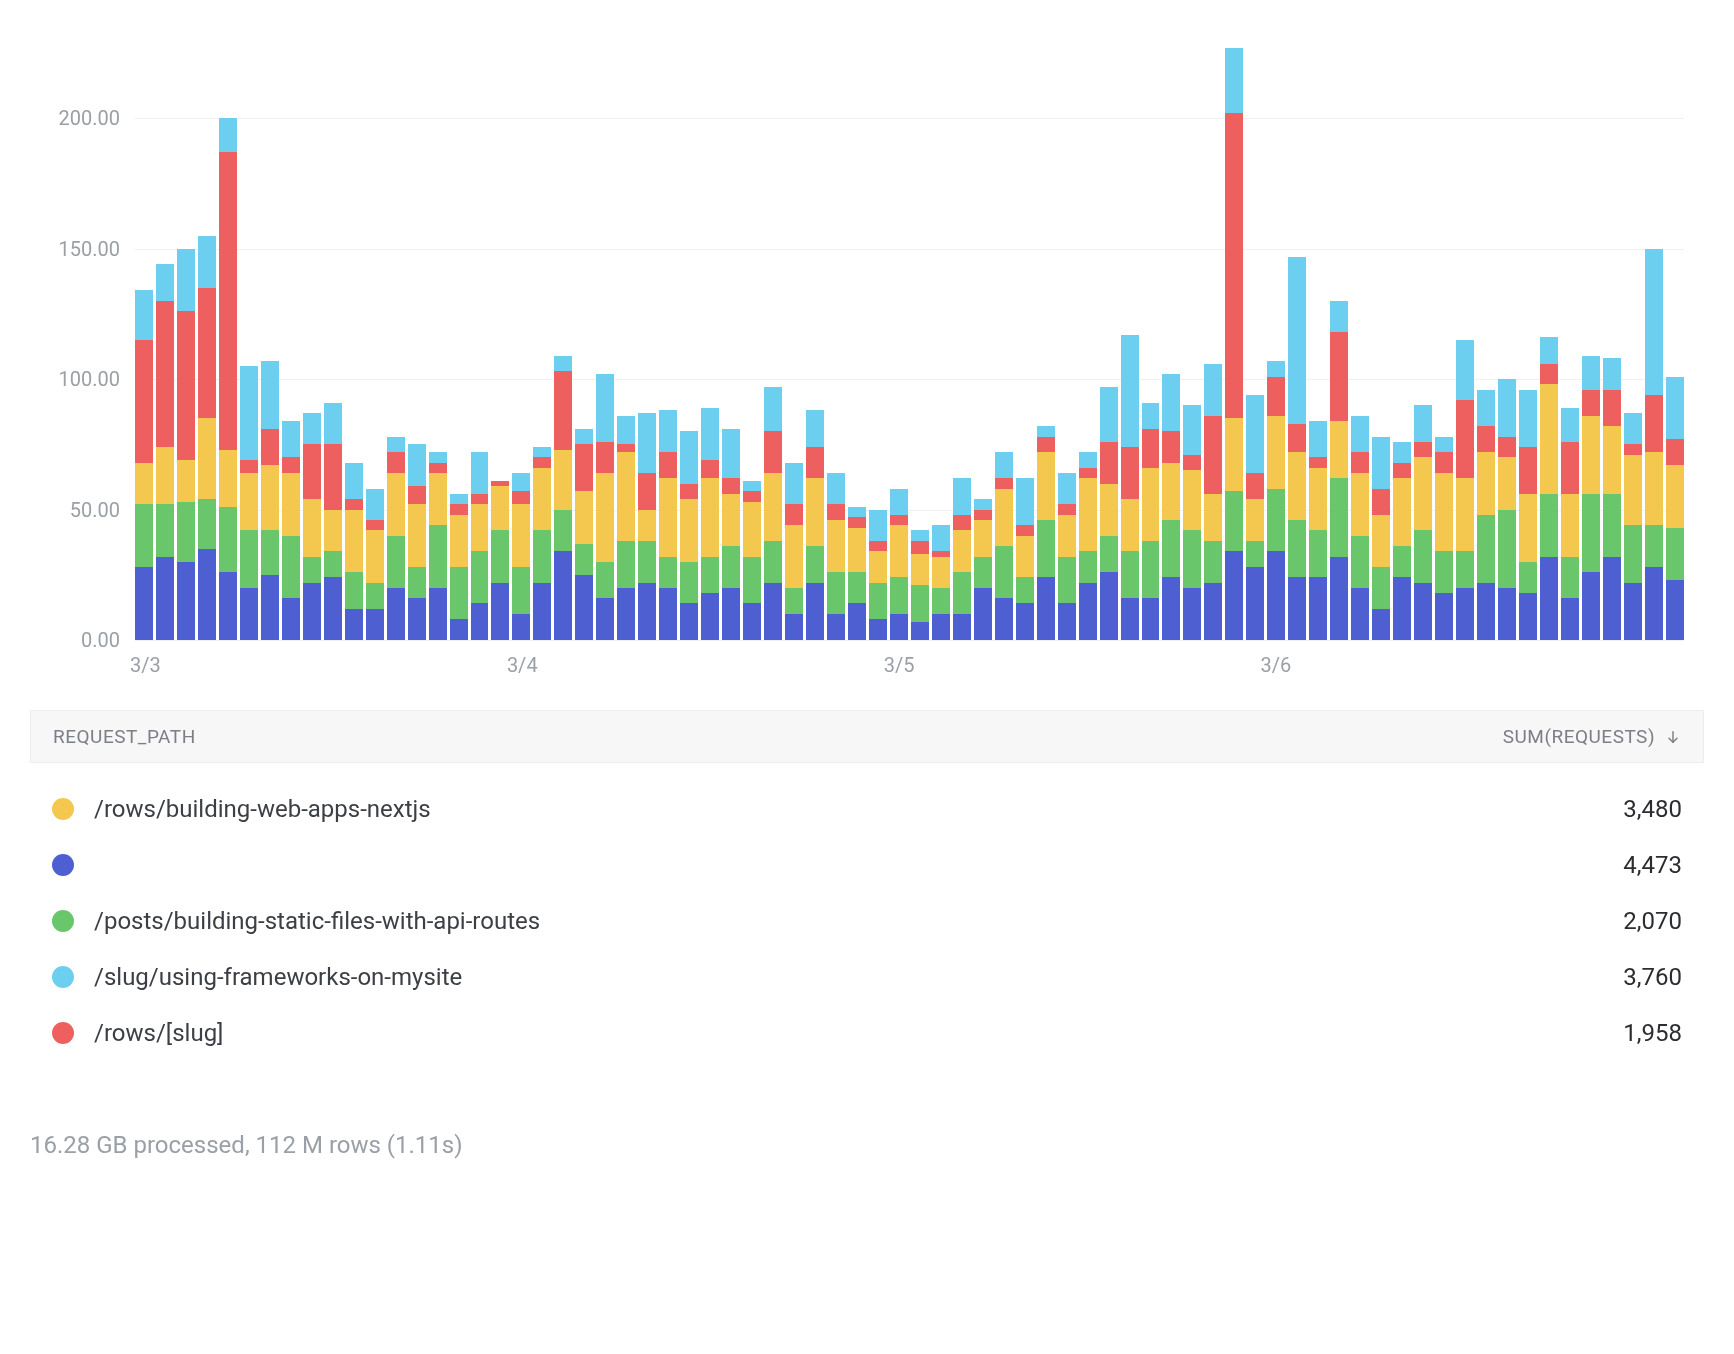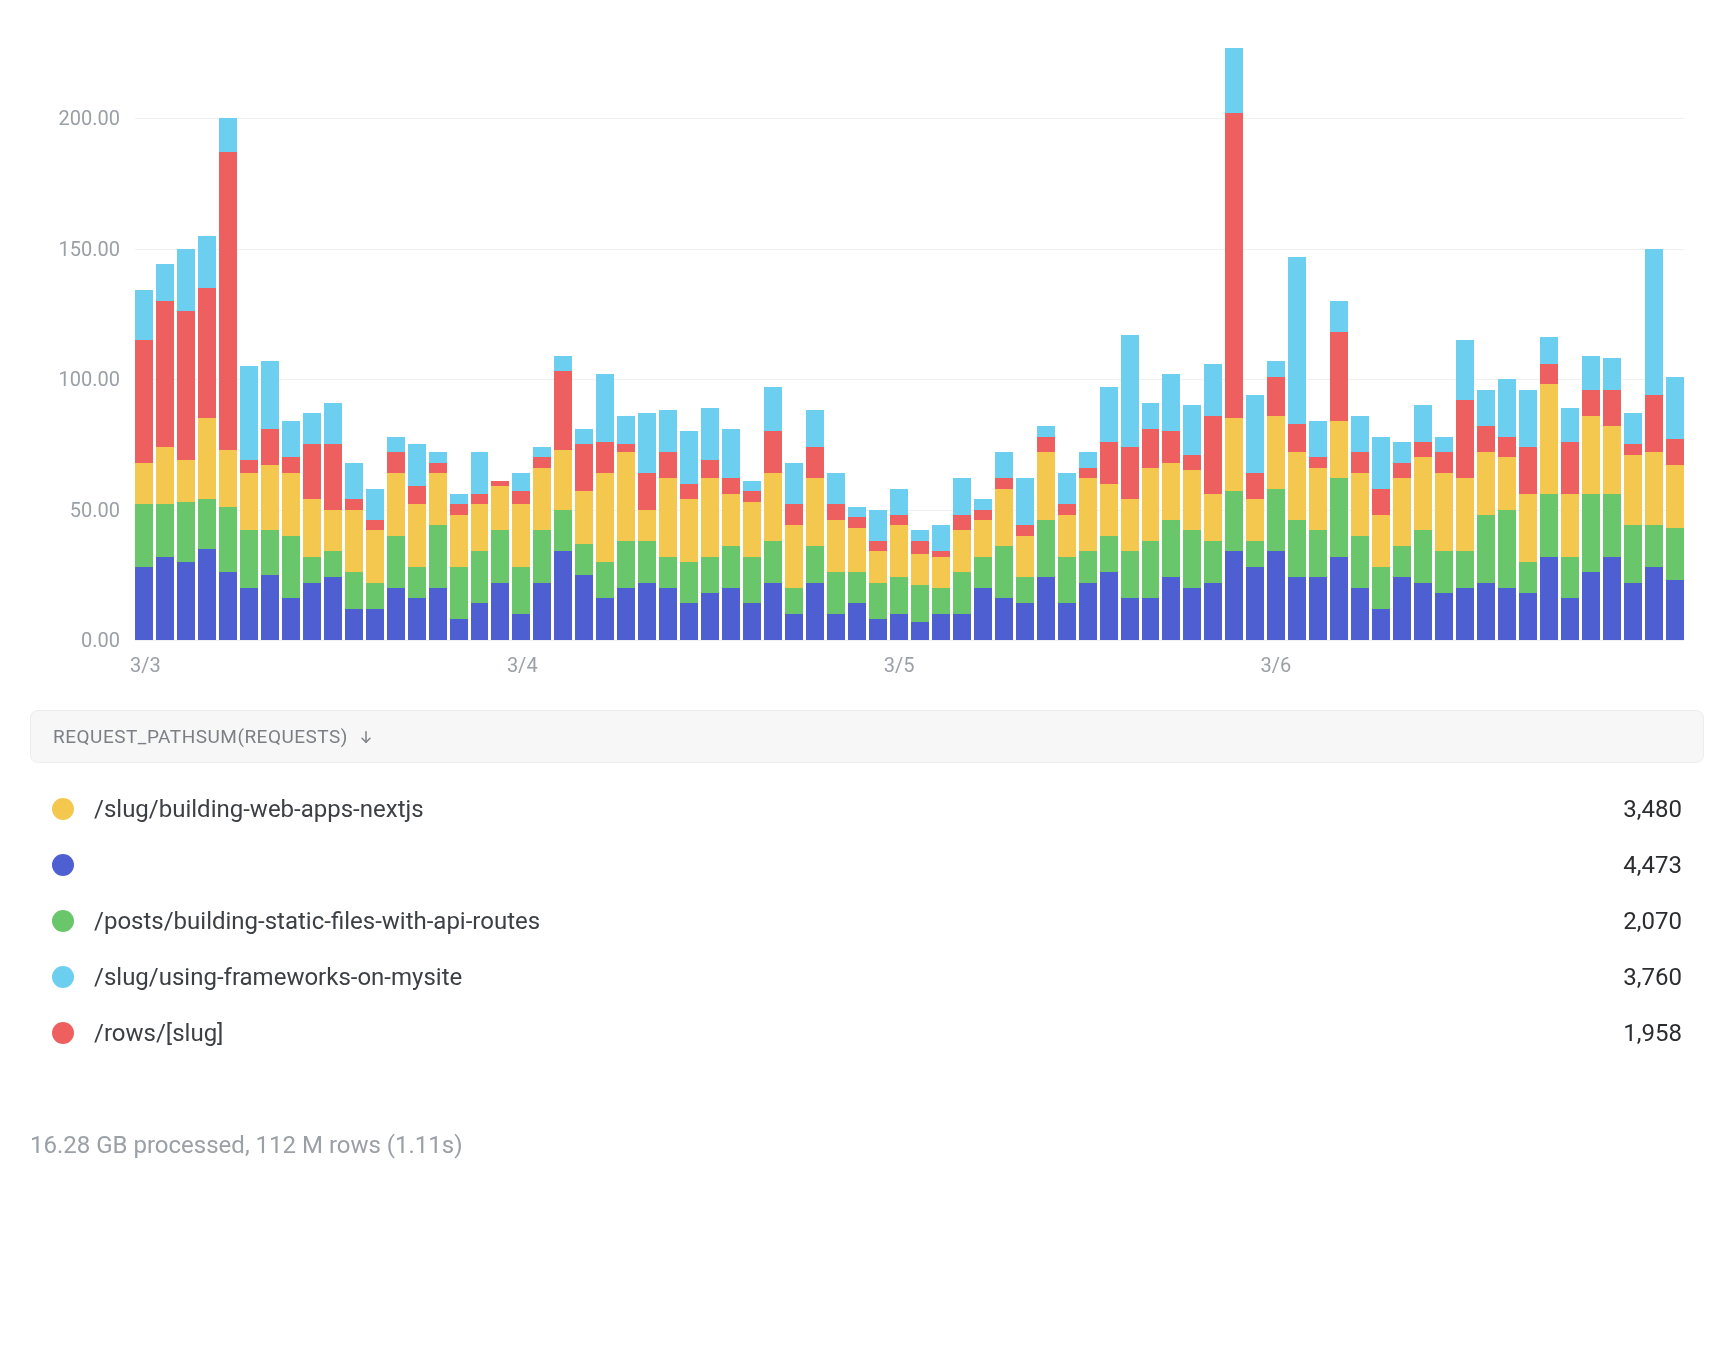--- a/index.html
+++ b/index.html
@@ -71,24 +71,25 @@
   .x-tick {
     position: absolute;
     top: 8px;
     transform: translateX(-50%);
     font-size: 20px;
     color: #9aa0a6;
   }
   .table-section { margin-top: 30px; }
   .table-header {
     display: flex;
+    justify-content: space-between;
     align-items: center;
     background: #f7f7f8;
     border: 1px solid #ededed;
-    border-radius: 8px;
+    border-radius: 0;
     padding: 14px 22px;
     font-size: 19px;
     letter-spacing: 0.5px;
     color: #7c7f85;
   }
   .table-header .right { display: flex; align-items: center; gap: 10px; }
   .sort-icon { width: 16px; height: 16px; }
   .rows { margin-top: 18px; }
   .row {
     display: flex;
@@ -663,21 +664,21 @@
       <svg class="sort-icon" viewBox="0 0 24 24" fill="none" stroke="#7c7f85" stroke-width="2.2" stroke-linecap="round" stroke-linejoin="round">
         <line x1="12" y1="4" x2="12" y2="20"></line>
         <polyline points="6 14 12 20 18 14"></polyline>
       </svg>
     </span>
   </div>
   <div class="rows" id="rows">
       <div class="row">
         <div class="left">
           <span class="dot" style="background: rgb(244, 200, 78);"></span>
-          <span>/slug/building-web-apps-nextjs</span>
+          <span>/rows/building-web-apps-nextjs</span>
         </div>
         <span class="value">3,480</span>
       </div>
       <div class="row">
         <div class="left">
           <span class="dot" style="background: rgb(77, 95, 209);"></span>
         </div>
         <span class="value">4,473</span>
       </div>
       <div class="row">

